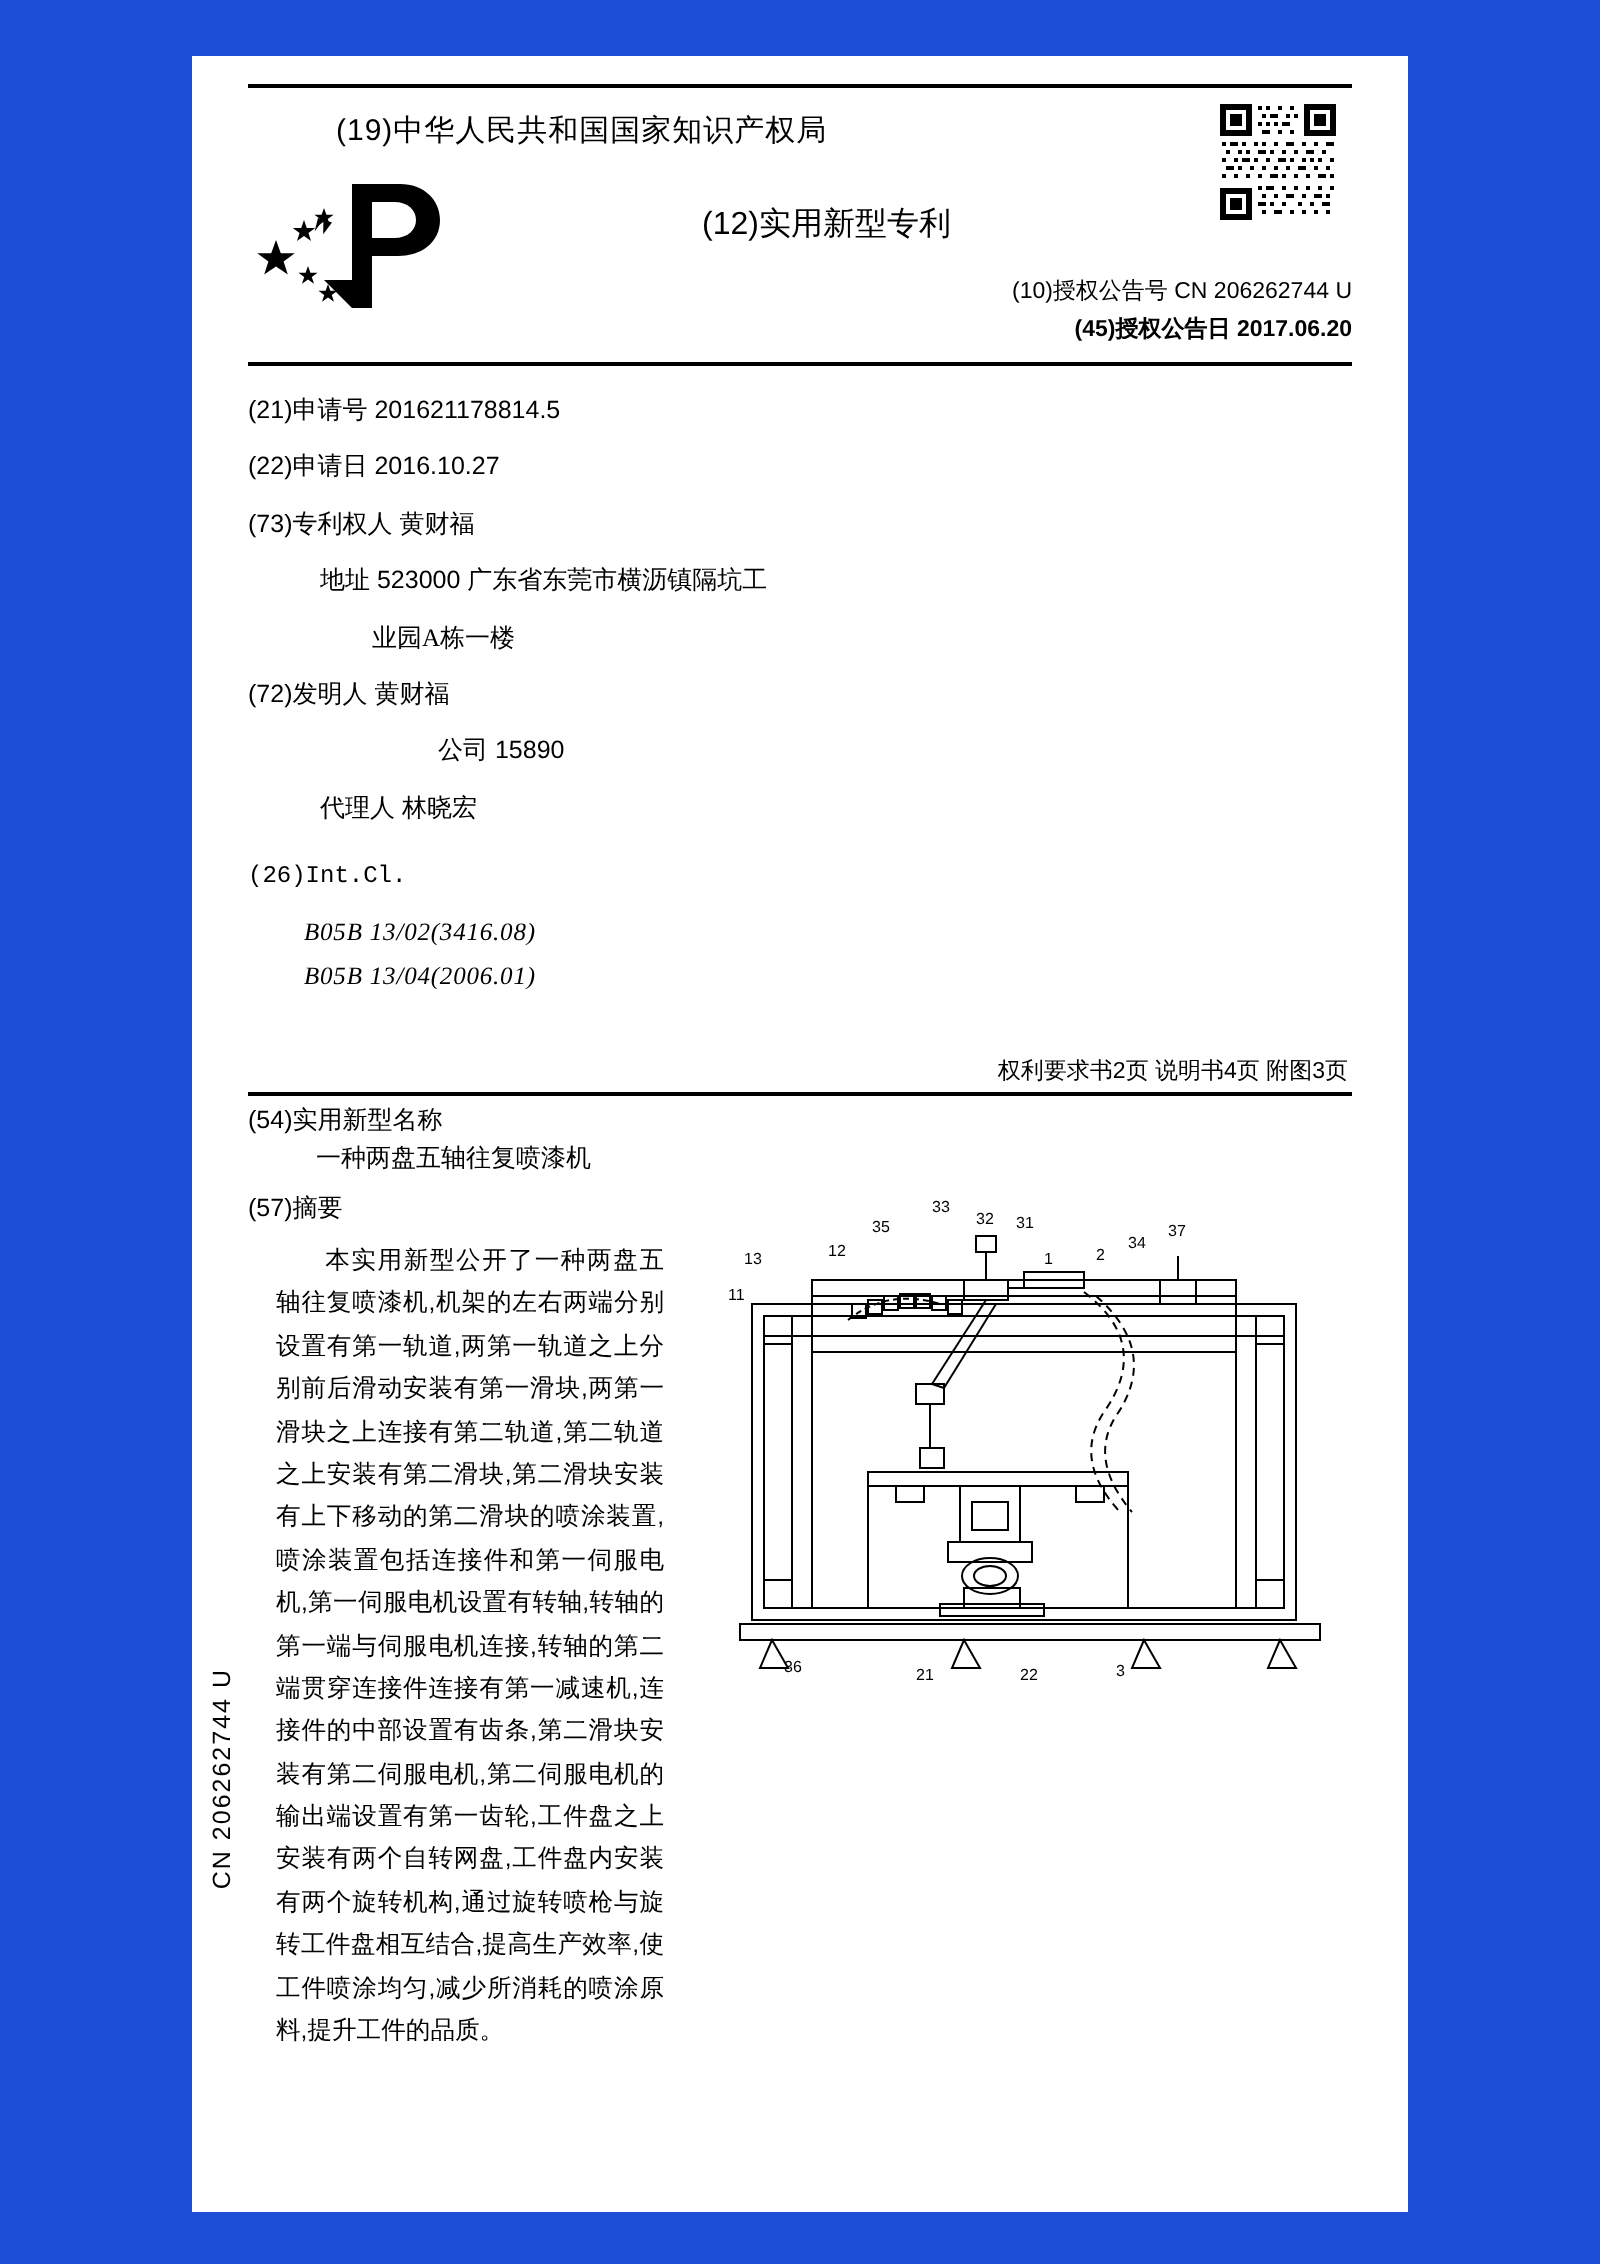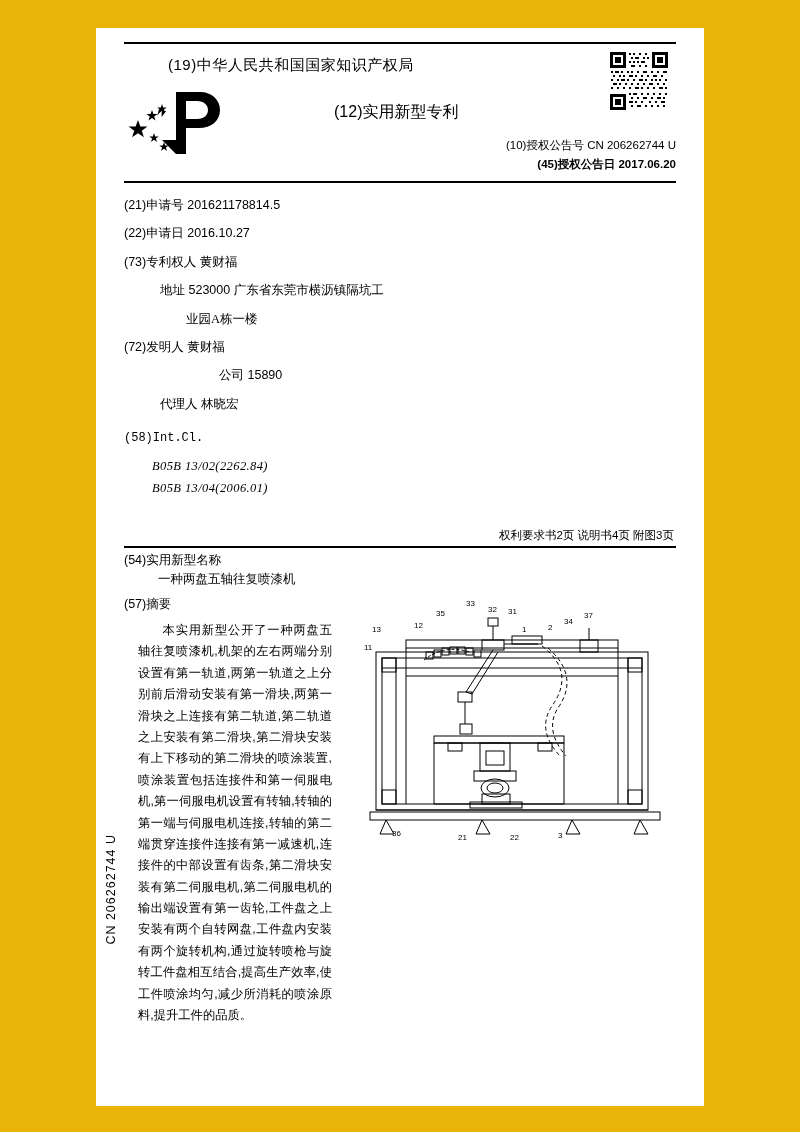--- a/index.html
+++ b/index.html
@@ -11,21 +11,21 @@
     width: 800px;
     height: 1132px;
     font-family: "Liberation Sans", sans-serif;
     overflow: hidden;
   }
   .page {
     position: absolute;
     left: 0; top: 0;
     width: 800px;
     height: 1132px;
-    background: #eab308;
+    background: #1d4ed8;
   }
   .sheet {
     position: absolute;
     left: 96px;
     top: 28px;
     width: 608px;
     height: 1078px;
     background: #fff;
   }
   
@@ -54,21 +54,21 @@
     position: absolute;
     left: 44px;
     top: 14px;
     font-size: 15px;
     letter-spacing: 0.5px;
     color: #000;
     white-space: nowrap;
   }
   .doc-type {
     position: absolute;
-    left: 210px;
+    left: 227px;
     top: 60px;
     font-size: 16px;
     color: #000;
     white-space: nowrap;
     text-align: center;
   }
   .pub-no {
     position: absolute;
     right: 0;
     top: 96px;
@@ -374,23 +374,23 @@
       <div class="bib-row indent3">
         <span>公司  15890</span>
       </div>
 
       <div class="bib-row indent1">
         <span>代理人</span>
         <span>林晓宏</span>
       </div>
 
       <div class="bib-row intcl">
-        <span class="intcl-code">(58)Int.Cl.</span>
-      </div>
-      <div class="ipc-line">B05B 13/02(2262.84)</div>
+        <span class="intcl-code">(26)Int.Cl.</span>
+      </div>
+      <div class="ipc-line">B05B 13/02(3416.08)</div>
       <div class="ipc-line">B05B 13/04(2006.01)</div>
     </div>
 
     <div class="pagecount">权利要求书2页    说明书4页    附图3页</div>
     <div class="rule2"></div>
 
     <div class="lower">
       <div class="sec-title">(54)实用新型名称</div>
       <div class="invention-name">一种两盘五轴往复喷漆机</div>
       <div class="abstract-head">(57)摘要</div>

